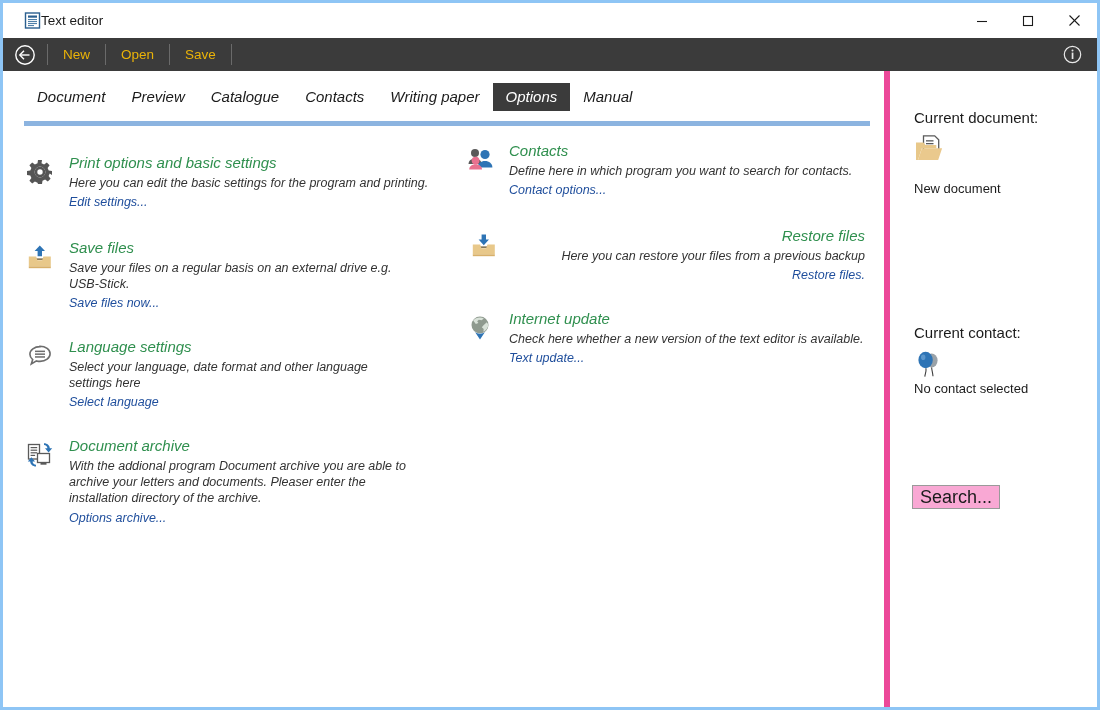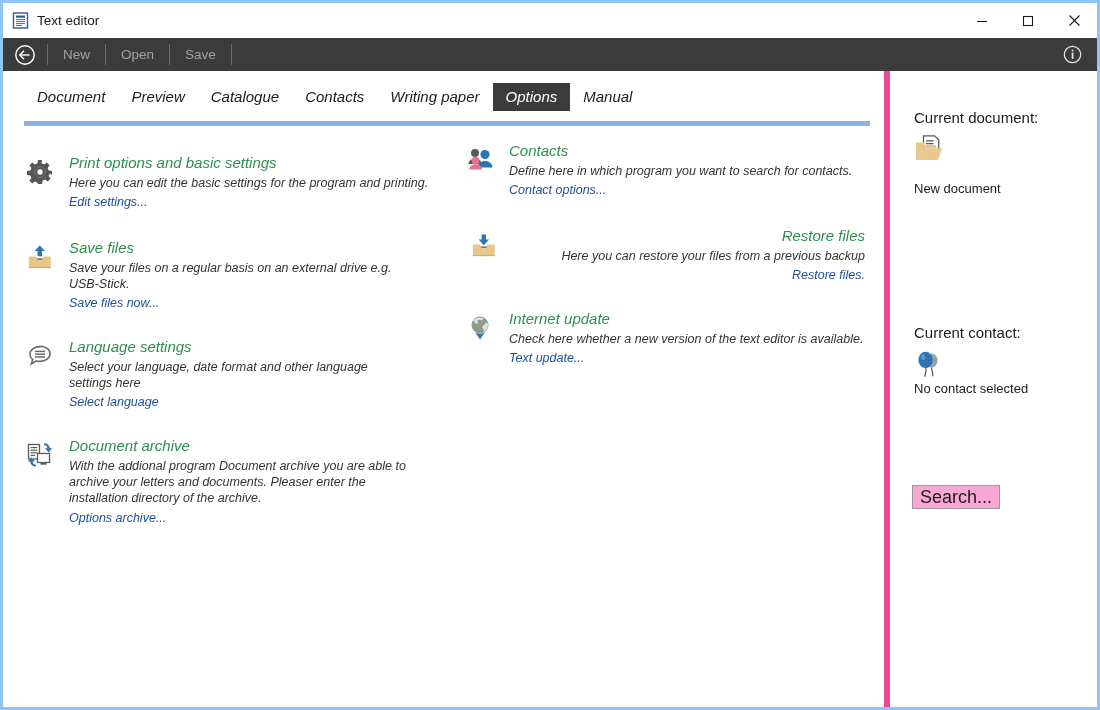--- a/index.html
+++ b/index.html
@@ -29,22 +29,21 @@
     height: 35px;
     background: #ffffff;
     display: flex;
     align-items: center;
     flex: none;
     position: relative;
   }
   #title-left {
     display: flex;
     align-items: center;
-    padding-left: 9px;
-    gap: 8px;
+    padding-left: 21px;
   }
   #app-icon {
     width: 17px; height: 17px;
     flex: none;
   }
   #title-text {
     font-size: 13.5px;
     color: #1b1b1b;
     white-space: nowrap;
   }
@@ -86,21 +85,21 @@
     width: 1px;
     height: 21px;
     background: #6a6a6a;
     flex: none;
   }
   .tb-item {
     height: 33px;
     display: flex;
     align-items: center;
     padding: 0 15px;
-    color: #a3a3a3;
+    color: #eab308;
     font-size: 13.5px;
     white-space: nowrap;
   }
   #info-button {
     position: absolute;
     right: 10px;
     top: 0;
     height: 33px;
     display: flex;
     align-items: center;

